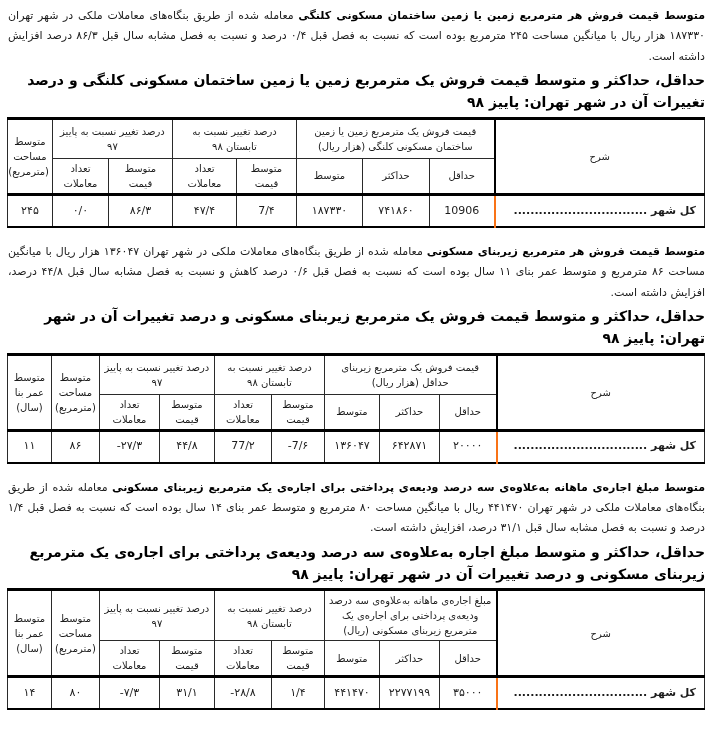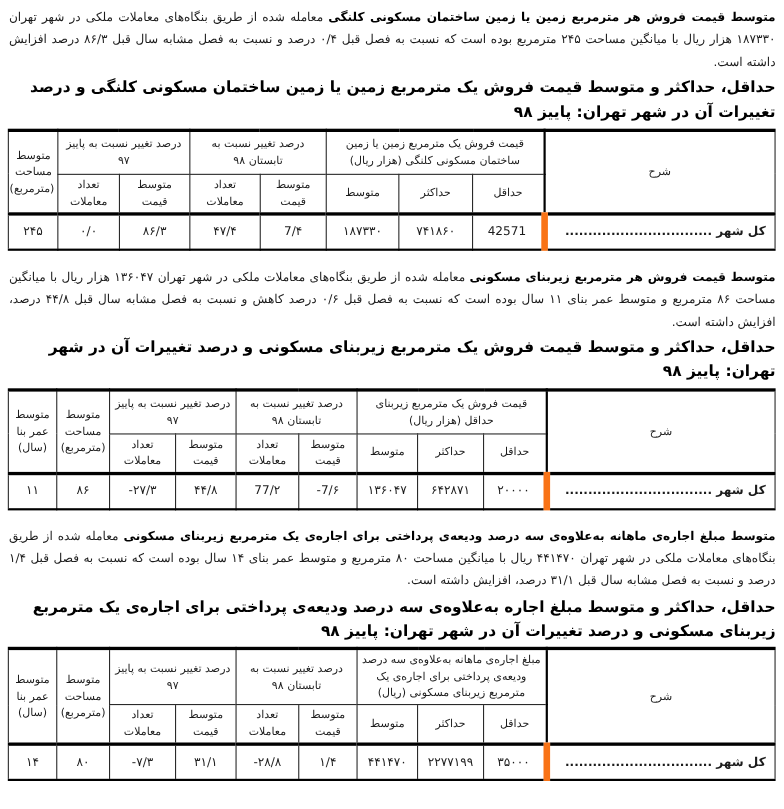--- a/index.html
+++ b/index.html
@@ -39,21 +39,21 @@
     text-align:center;
     vertical-align:middle;
     font-weight:normal;
     padding:2px 3px;
     font-size:10px;
     line-height:1.5;
     overflow:hidden;
   }
   th.desc-col{border-left:2px solid #000;}
   td.desc-cell{
-    border-left:6px solid #f97316;
+    border-left:2px solid #f97316;
     text-align:right;
     padding-right:8px;
     font-weight:bold;
     white-space:nowrap;
   }
   tr.data-row td{
     border-top:3px solid #000;
     height:26px;
     font-size:11px;
   }
@@ -92,21 +92,21 @@
     <th>حداقل</th>
     <th>حداکثر</th>
     <th>متوسط</th>
     <th>متوسط قیمت</th>
     <th>تعداد معاملات</th>
     <th>متوسط قیمت</th>
     <th>تعداد معاملات</th>
   </tr>
   <tr class="data-row">
     <td class="desc-cell">کل شهر ................................</td>
-    <td class="num">42571</td>
+    <td class="num">10906</td>
     <td class="num">۷۴۱۸۶۰</td>
     <td class="num">۱۸۷۳۳۰</td>
     <td class="num">7/۴</td>
     <td class="num">۴۷/۴</td>
     <td class="num">۸۶/۳</td>
     <td class="num">۰/۰</td>
     <td class="num">۲۴۵</td>
   </tr>
 </tbody>
   </table>

